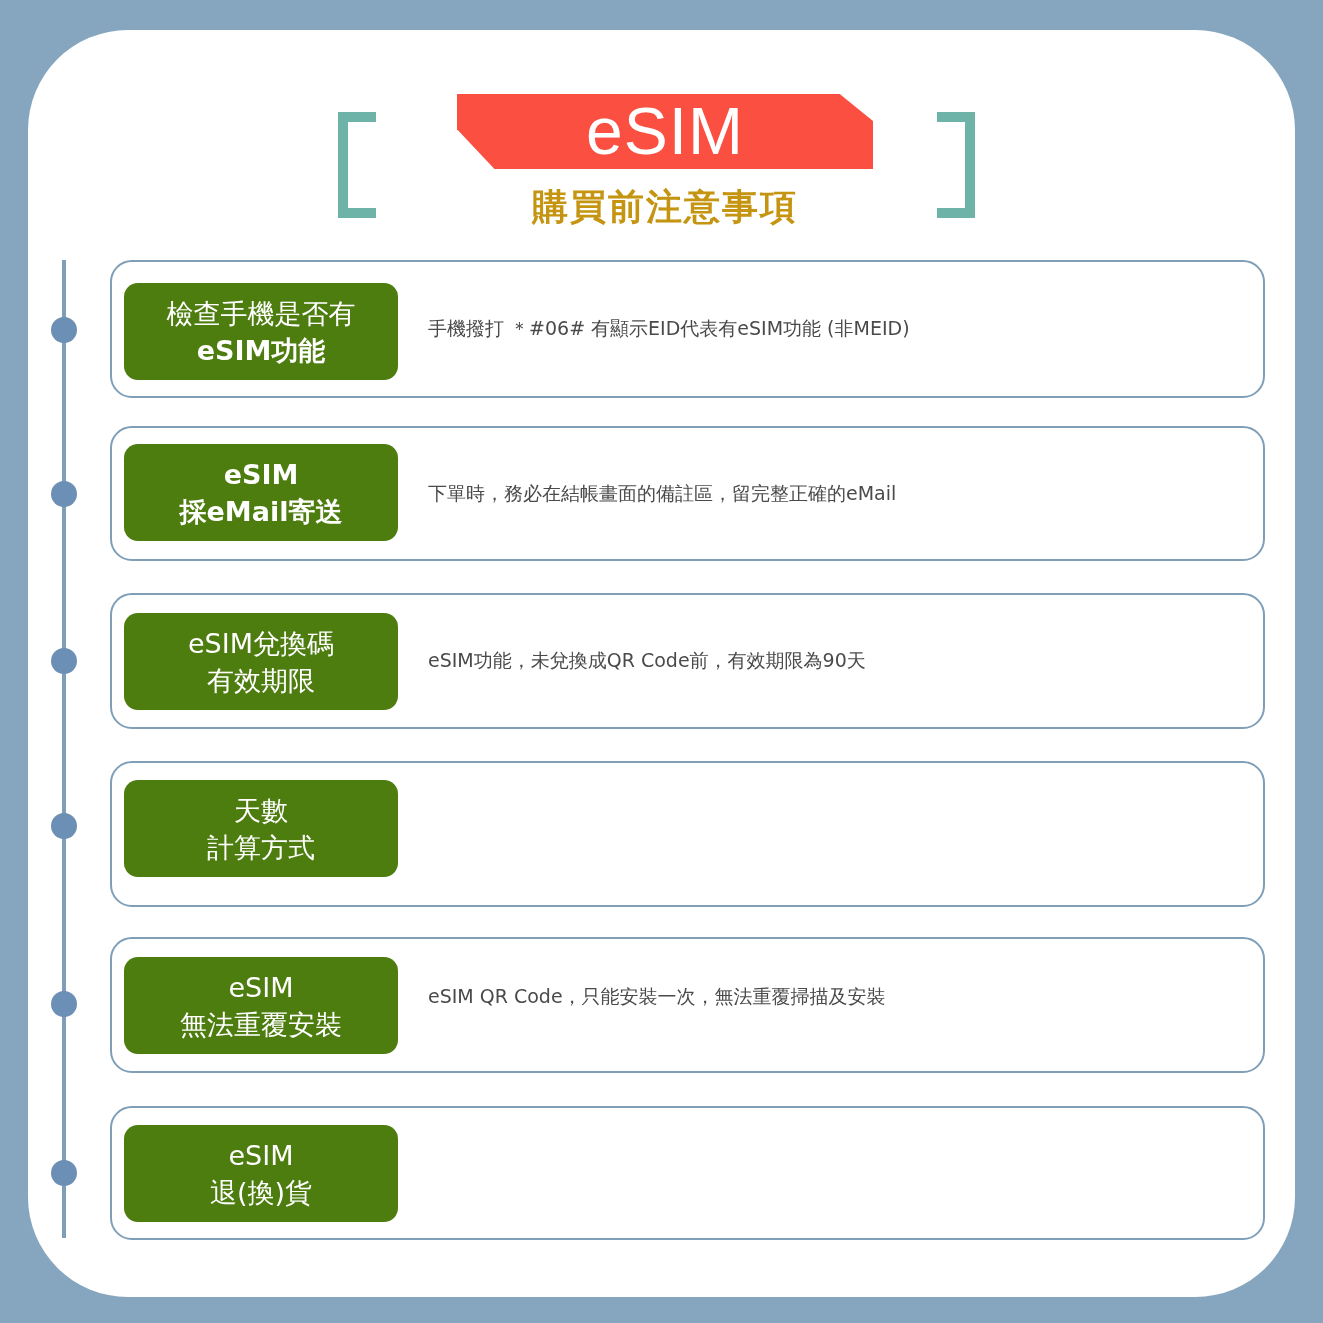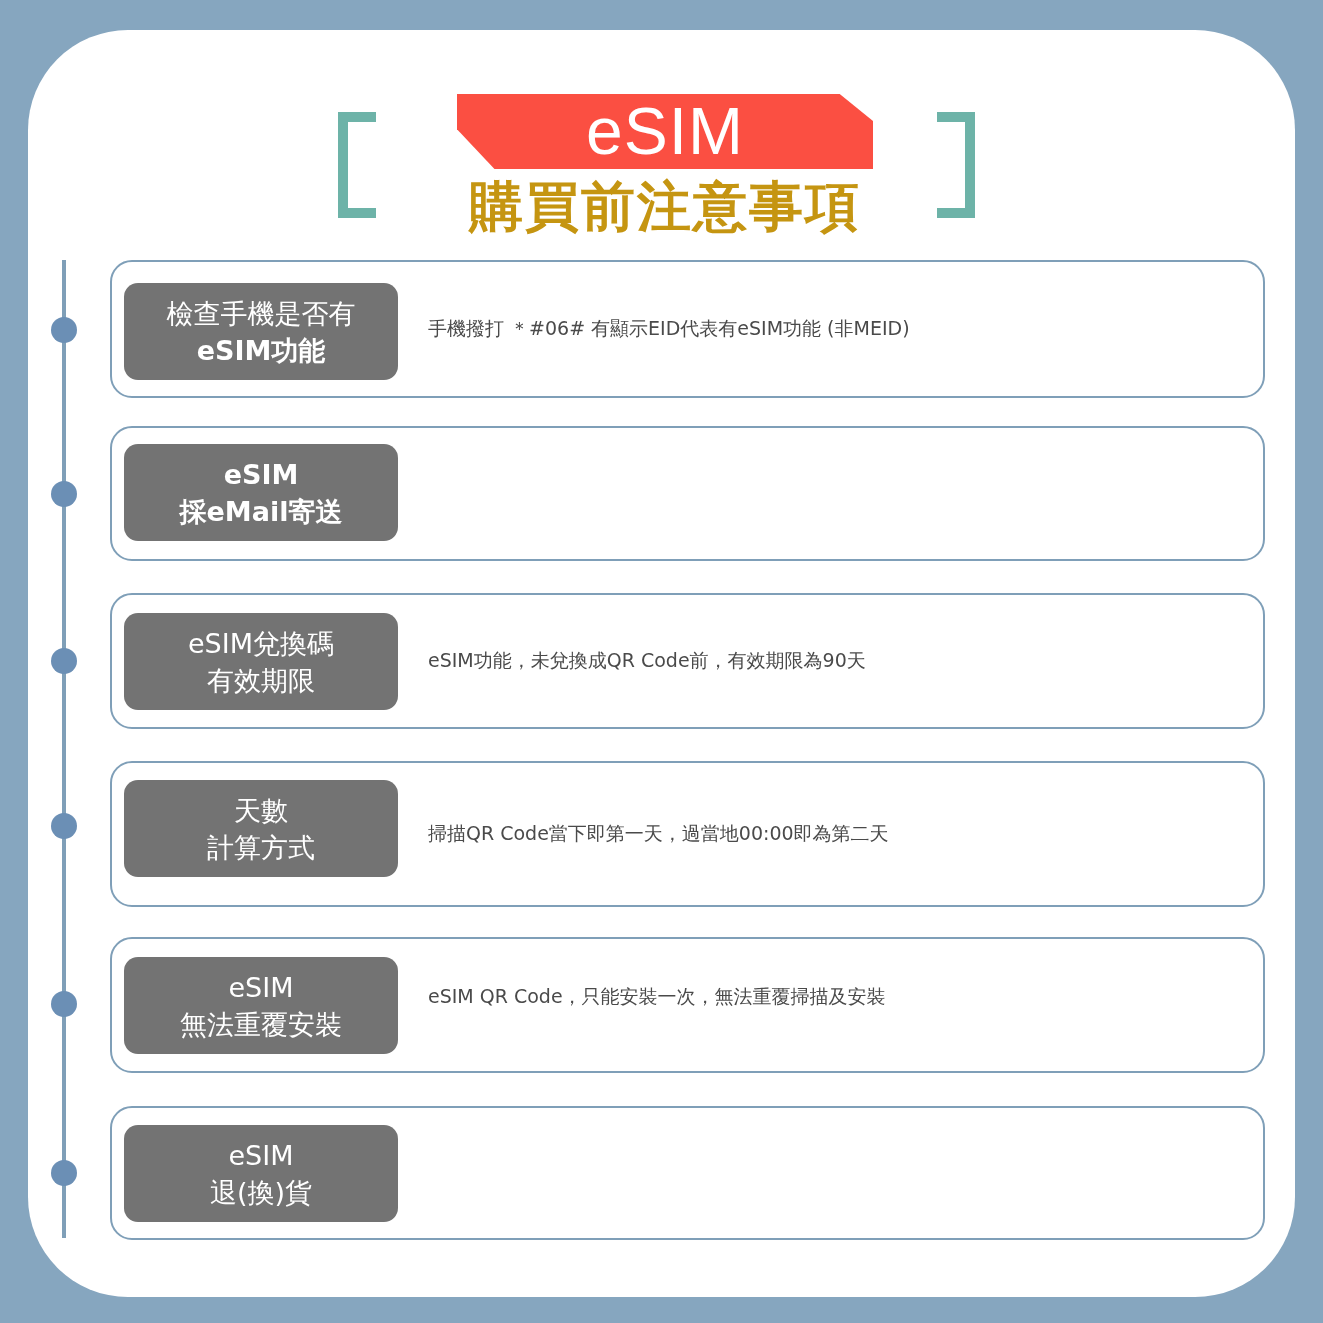--- a/index.html
+++ b/index.html
@@ -41,21 +41,21 @@
       font-size: 66px;
       line-height: 78px;
       text-align: center;
       letter-spacing: 1px;
     }
     .subtitle {
       position: absolute;
       left: 440px; top: 172px;
       width: 450px; height: 70px;
       color: #c59511;
-      font-size: 54px;
+      font-size: 36px;
       font-weight: bold;
       line-height: 70px;
       text-align: center;
       letter-spacing: 2px;
     }
     
     .timeline-line {
       position: absolute;
       left: 62px; top: 260px;
       width: 4px; height: 978px;
@@ -74,21 +74,21 @@
       left: 110px;
       width: 1155px;
       border: 2px solid #7f9fb8;
       border-radius: 22px;
       background: #ffffff;
     }
     .card-tag {
       position: absolute;
       left: 12px;
       width: 274px; height: 97px;
-      background: #737373;
+      background: #4d7c0f;
       border-radius: 14px;
       color: #ffffff;
       font-size: 27px;
       line-height: 37px;
       text-align: center;
       display: flex;
       flex-direction: column;
       justify-content: center;
       align-items: center;
     }
@@ -130,36 +130,36 @@
     <span style="font-weight:bold;">eSIM功能</span>
   </div>
   <div class="card-desc" style="top:0;bottom:0;">手機撥打 ＊#06# 有顯示EID代表有eSIM功能 (非MEID)</div>
 </div>
 
 <div class="card" style="top:426px;height:135px;">
   <div class="card-tag bold" style="top:16px;">
     <span>eSIM</span>
     <span>採eMail寄送</span>
   </div>
+  <div class="card-desc" style="top:0;bottom:0;">下單時，務必在結帳畫面的備註區，留完整正確的eMail</div>
 </div>
 
 <div class="card" style="top:593px;height:136px;">
   <div class="card-tag" style="top:18px;">
     <span>eSIM兌換碼</span>
     <span>有效期限</span>
   </div>
   <div class="card-desc" style="top:0;bottom:0;">eSIM功能，未兌換成QR Code前，有效期限為90天</div>
 </div>
 
 <div class="card" style="top:761px;height:146px;">
   <div class="card-tag" style="top:17px;">
     <span>天數</span>
     <span>計算方式</span>
   </div>
-  <div class="card-desc" style="top:0;bottom:0;">掃描QR Code當下即第一天，過當地00:00即為第二天</div>
 </div>
 
 <div class="card" style="top:937px;height:136px;">
   <div class="card-tag" style="top:18px;">
     <span>eSIM</span>
     <span>無法重覆安裝</span>
   </div>
   <div class="card-desc" style="top:0;bottom:16px;">eSIM QR Code，只能安裝一次，無法重覆掃描及安裝</div>
 </div>
 

